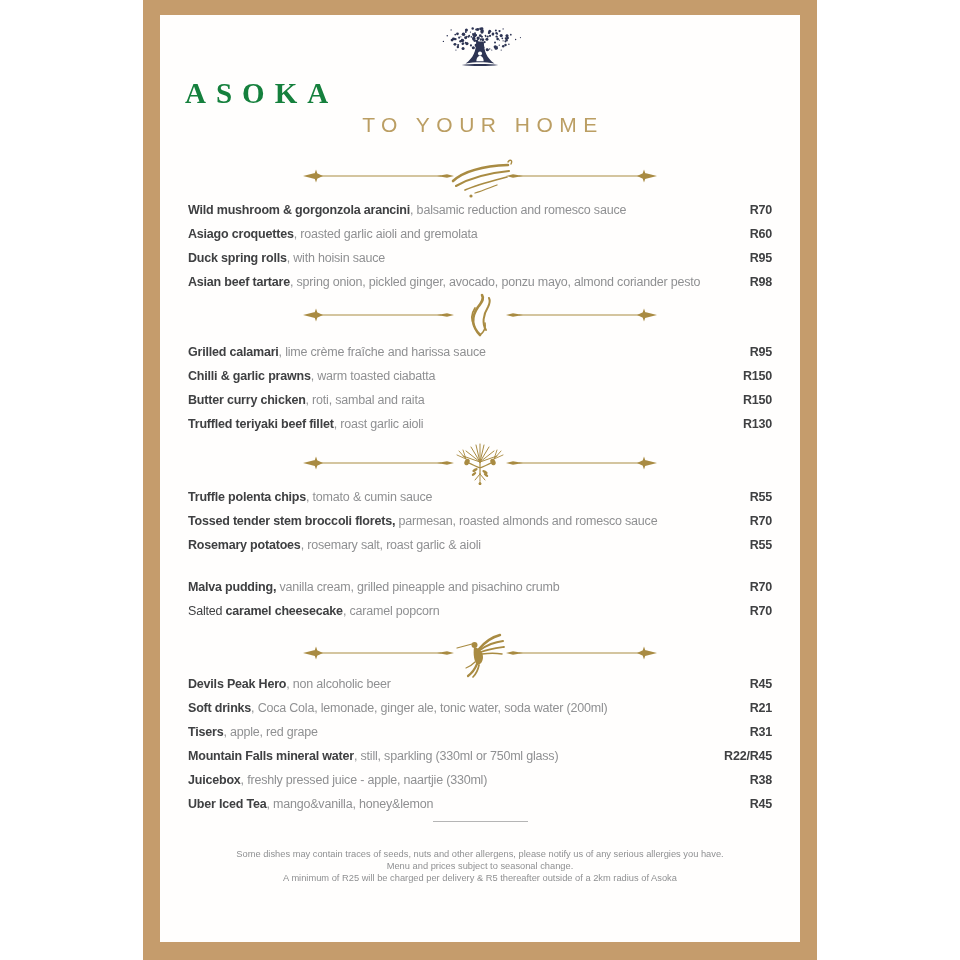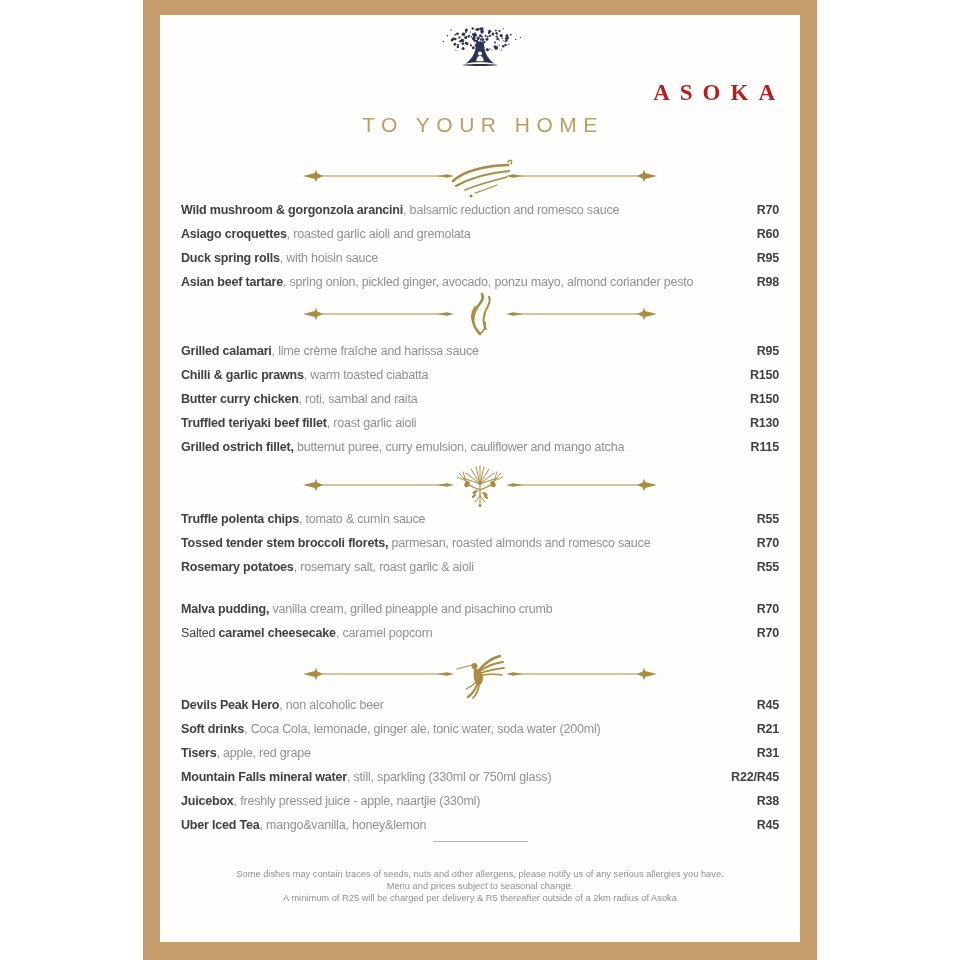--- a/index.html
+++ b/index.html
@@ -7,34 +7,34 @@
     width:960px;height:960px;position:relative;background:#ffffff;
     font-family:"Liberation Sans",sans-serif;overflow:hidden;
   }
   .frame{position:absolute;left:143px;top:0;width:674px;height:960px;background:#c59c6c;}
   .page{
     position:absolute;left:17px;top:15px;width:640px;height:927px;background:#fffefd;
     box-sizing:border-box;padding:12px 20px 0;overflow:hidden;
   }
   .logo{display:block;margin:0 auto;width:92px;height:52px;}
   .brand{
-    text-align:right;color:#b91c1c;font-family:"Liberation Serif",serif;
-    font-size:23px;font-weight:700;letter-spacing:10px;line-height:26px;
+    text-align:left;color:#15803d;font-family:"Liberation Serif",serif;
+    font-size:29px;font-weight:700;letter-spacing:10px;line-height:26px;
     position:relative;left:5px;margin-top:1px;
   }
   .subtitle{
     text-align:center;color:#bb9e63;font-size:21px;font-weight:400;
     letter-spacing:6.5px;line-height:18px;position:relative;left:3px;margin-top:10px;
   }
   .divider{display:block;margin:0 auto;}
   .d1{margin-top:20px;}
   .d2{margin-top:-6px;}
   .d3{margin-top:0px;}
   .d4{margin-top:2px;}
-  .items{margin:1px;}
+  .items{margin:8px;}
   .s1{margin-top:4px;}
   .s2{margin-top:7px;}
   .s3{margin-top:4px;}
   .s4{margin-top:25px;}
   .s5{margin-top:-2px;}
   .menu-item{display:flex;align-items:flex-start;margin-bottom:7px;}
   .item-text{
     flex:1;padding-right:20px;font-size:12.5px;line-height:17px;
     letter-spacing:-0.2px;color:#8f9092;
   }
@@ -255,24 +255,20 @@
           <div class="item-price">R150</div>
         </div>
         <div class="menu-item">
           <div class="item-text"><span class="item-name">Butter curry chicken</span><span class="item-desc">, roti, sambal and raita</span></div>
           <div class="item-price">R150</div>
         </div>
         <div class="menu-item">
           <div class="item-text"><span class="item-name">Truffled teriyaki beef fillet</span><span class="item-desc">, roast garlic aioli</span></div>
           <div class="item-price">R130</div>
         </div>
-        <div class="menu-item">
-          <div class="item-text"><span class="item-name">Grilled ostrich fillet,</span><span class="item-desc"> butternut puree, curry emulsion, cauliflower and mango atcha</span></div>
-          <div class="item-price">R115</div>
-        </div>
       </div>
 
     <svg class="divider d3" width="360" height="44" viewBox="0 0 360 44">
       <g>
         <path class="gold-fill" d="M3,22 L16,18.8 L23,22 L16,25.2 Z M16,15.5 L18.2,22 L16,28.5 L13.8,22 Z"></path>
         <line class="gold-stroke" x1="21" y1="22" x2="141" y2="22" stroke-width="1.2"></line>
         <path class="gold-fill" d="M137,22 L147,20.2 L154,22 L147,23.8 Z"></path>
         <path class="gold-fill" d="M357,22 L344,18.8 L337,22 L344,25.2 Z M344,15.5 L341.8,22 L344,28.5 L346.2,22 Z"></path>
         <line class="gold-stroke" x1="219" y1="22" x2="339" y2="22" stroke-width="1.2"></line>
         <path class="gold-fill" d="M223,22 L213,20.2 L206,22 L213,23.8 Z"></path>

